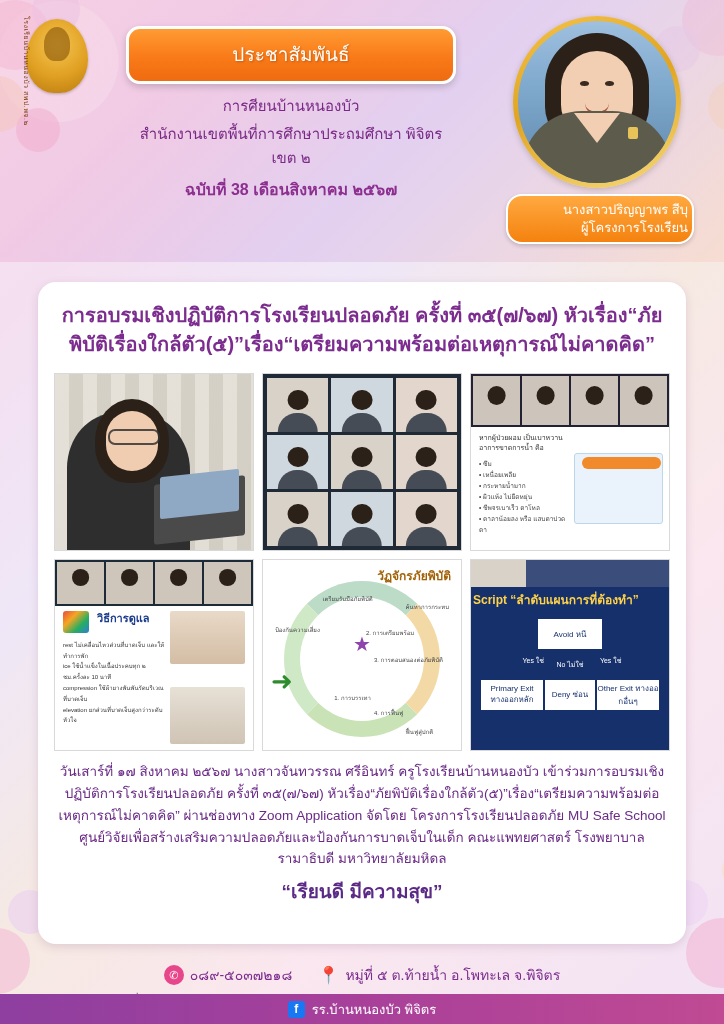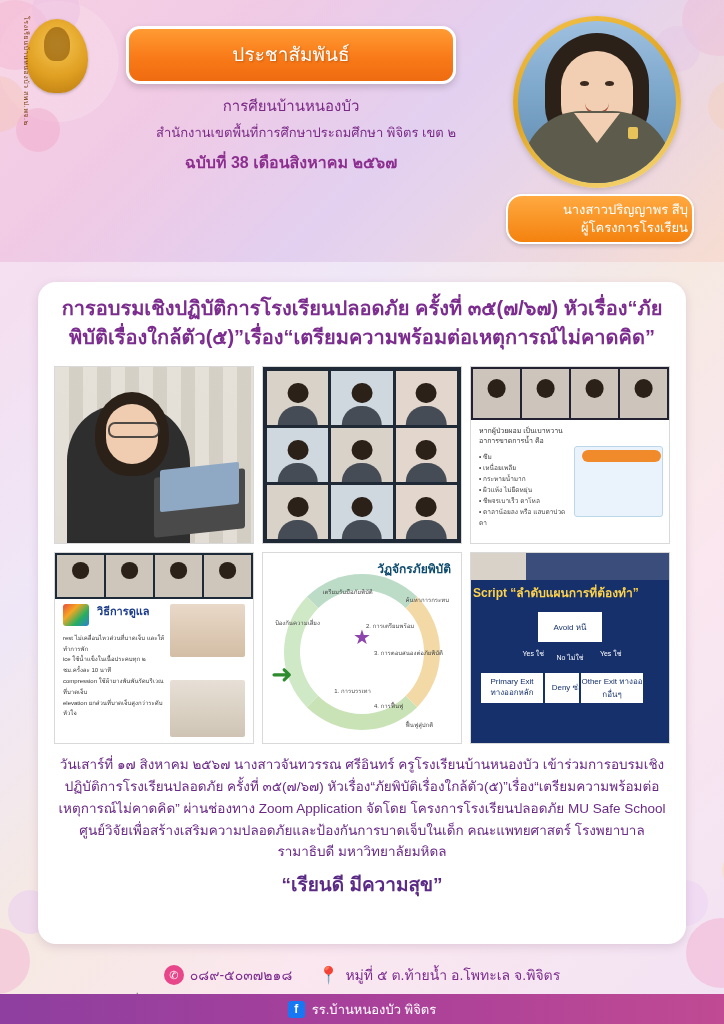--- a/index.html
+++ b/index.html
@@ -117,21 +117,21 @@
     font-size: 19px;
     margin-top: 2px;
     text-shadow: 1px 1px 2px rgba(120,50,0,.4);
   }
   .org-lines {
     margin-top: 10px;
     text-align: center;
     color: #7a2a86;
   }
   .org-line1 { font-size: 15px; }
-  .org-line2 { font-size: 13px; margin-top: 4px; text-align: right; }
+  .org-line2 { font-size: 15px; margin-top: 4px; }
   .issue-line {
     margin-top: 7px;
     color: #8c2f8f;
     font-size: 16px;
     font-weight: bold;
     text-align: center;
   }
   .portrait-wrap {
     position: absolute;
     right: 36px;
@@ -242,21 +242,21 @@
   
   .card {
     position: absolute;
     left: 38px;
     top: 282px;
     width: 648px;
     height: 662px;
     background: #ffffff;
     border-radius: 18px;
     box-shadow: 0 3px 10px rgba(120,80,120,.18);
-    padding: 6px 16px 10px;
+    padding: 13px 16px 10px;
     box-sizing: border-box;
   }
   .headline {
     text-align: center;
     color: #7b2c8e;
     font-size: 20px;
     font-weight: bold;
     line-height: 1.45;
     padding: 6px 6px 2px;
   }
@@ -330,38 +330,38 @@
   .ph4 .topstrip { position: absolute; top: 0; left: 0; right: 0; height: 24%; background: #1d2a38; display: grid; grid-template-columns: repeat(4, 1fr); gap: 2px; padding: 2px; box-sizing: border-box; }
   .ph4 .tc { background: #cfc6bb; position: relative; }
   .ph4 .tc .h { position: absolute; left: 50%; top: 18%; transform: translateX(-50%); width: 38%; height: 40%; background: #2b2119; border-radius: 50%; }
   .ph4 .ttl { position: absolute; top: 26%; left: 10px; font-size: 11px; color: #1b3c8c; font-weight: bold; }
   .ph4 .logo { position: absolute; top: 27%; left: 8px; width: 26px; height: 22px; background: linear-gradient(135deg,#e84c3d,#f5a623,#27ae60,#2d7fd3); border-radius: 3px; }
   .ph4 .txt { position: absolute; top: 42%; left: 8px; width: 52%; font-size: 6px; color: #333; line-height: 1.8; }
   .ph4 .img1 { position: absolute; top: 27%; right: 8px; width: 38%; height: 28%; background: linear-gradient(180deg,#e9d9c8,#d3bda5); border-radius: 2px; }
   .ph4 .img2 { position: absolute; bottom: 6px; right: 8px; width: 38%; height: 30%; background: linear-gradient(180deg,#e7e0d6,#cfc4b4); border-radius: 2px; }
   
   .ph5 { background: #ffffff; }
-  .ph5 .t { position: absolute; top: 6px; right: 10px; font-size: 12px; color: #0c4a6e; font-weight: bold; }
+  .ph5 .t { position: absolute; top: 6px; right: 10px; font-size: 12px; color: #a16207; font-weight: bold; }
   .ph5 .ring { position: absolute; left: 50%; top: 52%; transform: translate(-50%,-50%); width: 124px; height: 124px; border-radius: 50%; border: 16px solid #cfe8c5; border-top-color: #bcdcc8; border-right-color: #f3d9a6; border-bottom-color: #c9e3b7; }
   .ph5 .star { position: absolute; left: 50%; top: 44%; transform: translate(-50%,-50%); color: #8e44ad; font-size: 20px; }
   .ph5 .arrow { position: absolute; left: 8px; top: 56%; font-size: 26px; color: #2e8b2e; }
   .ph5 .lbl { position: absolute; font-size: 6px; color: #444; }
   
   .ph6 { background: #15306b; }
   .ph6 .hdr { position: absolute; top: 0; left: 0; right: 0; height: 14%; background: linear-gradient(90deg,#d8d2c8 0 28%, #3b4d7a 28% 100%); }
   .ph6 .title { position: absolute; top: 16%; left: 2px; right: 8px; color: #ffd24a; font-size: 12px; font-weight: bold; }
   .ph6 .node {
     position: absolute; background: #ffffff; color: #15306b; font-size: 8px;
     display: flex; align-items: center; justify-content: center; text-align: center;
     border: 2px solid #15306b;
   }
   .ph6 .avoid { left: 50%; top: 30%; transform: translateX(-50%); width: 64px; height: 30px; }
   .ph6 .deny { left: 50%; top: 62%; transform: translateX(-50%); width: 64px; height: 30px; }
   .ph6 .pexit { left: 8px; top: 62%; width: 62px; height: 30px; }
-  .ph6 .oexit { right: 24px; top: 62%; width: 62px; height: 30px; margin-left: 12px; }
+  .ph6 .oexit { right: 8px; top: 62%; width: 62px; height: 30px; margin-left: 12px; }
   .ph6 .yn { position: absolute; color: #ffffff; font-size: 7px; }
 
   .body-text {
     margin-top: 10px;
     color: #6a2a86;
     font-size: 13.5px;
     line-height: 1.62;
     text-align: center;
     padding: 0 2px;
   }

